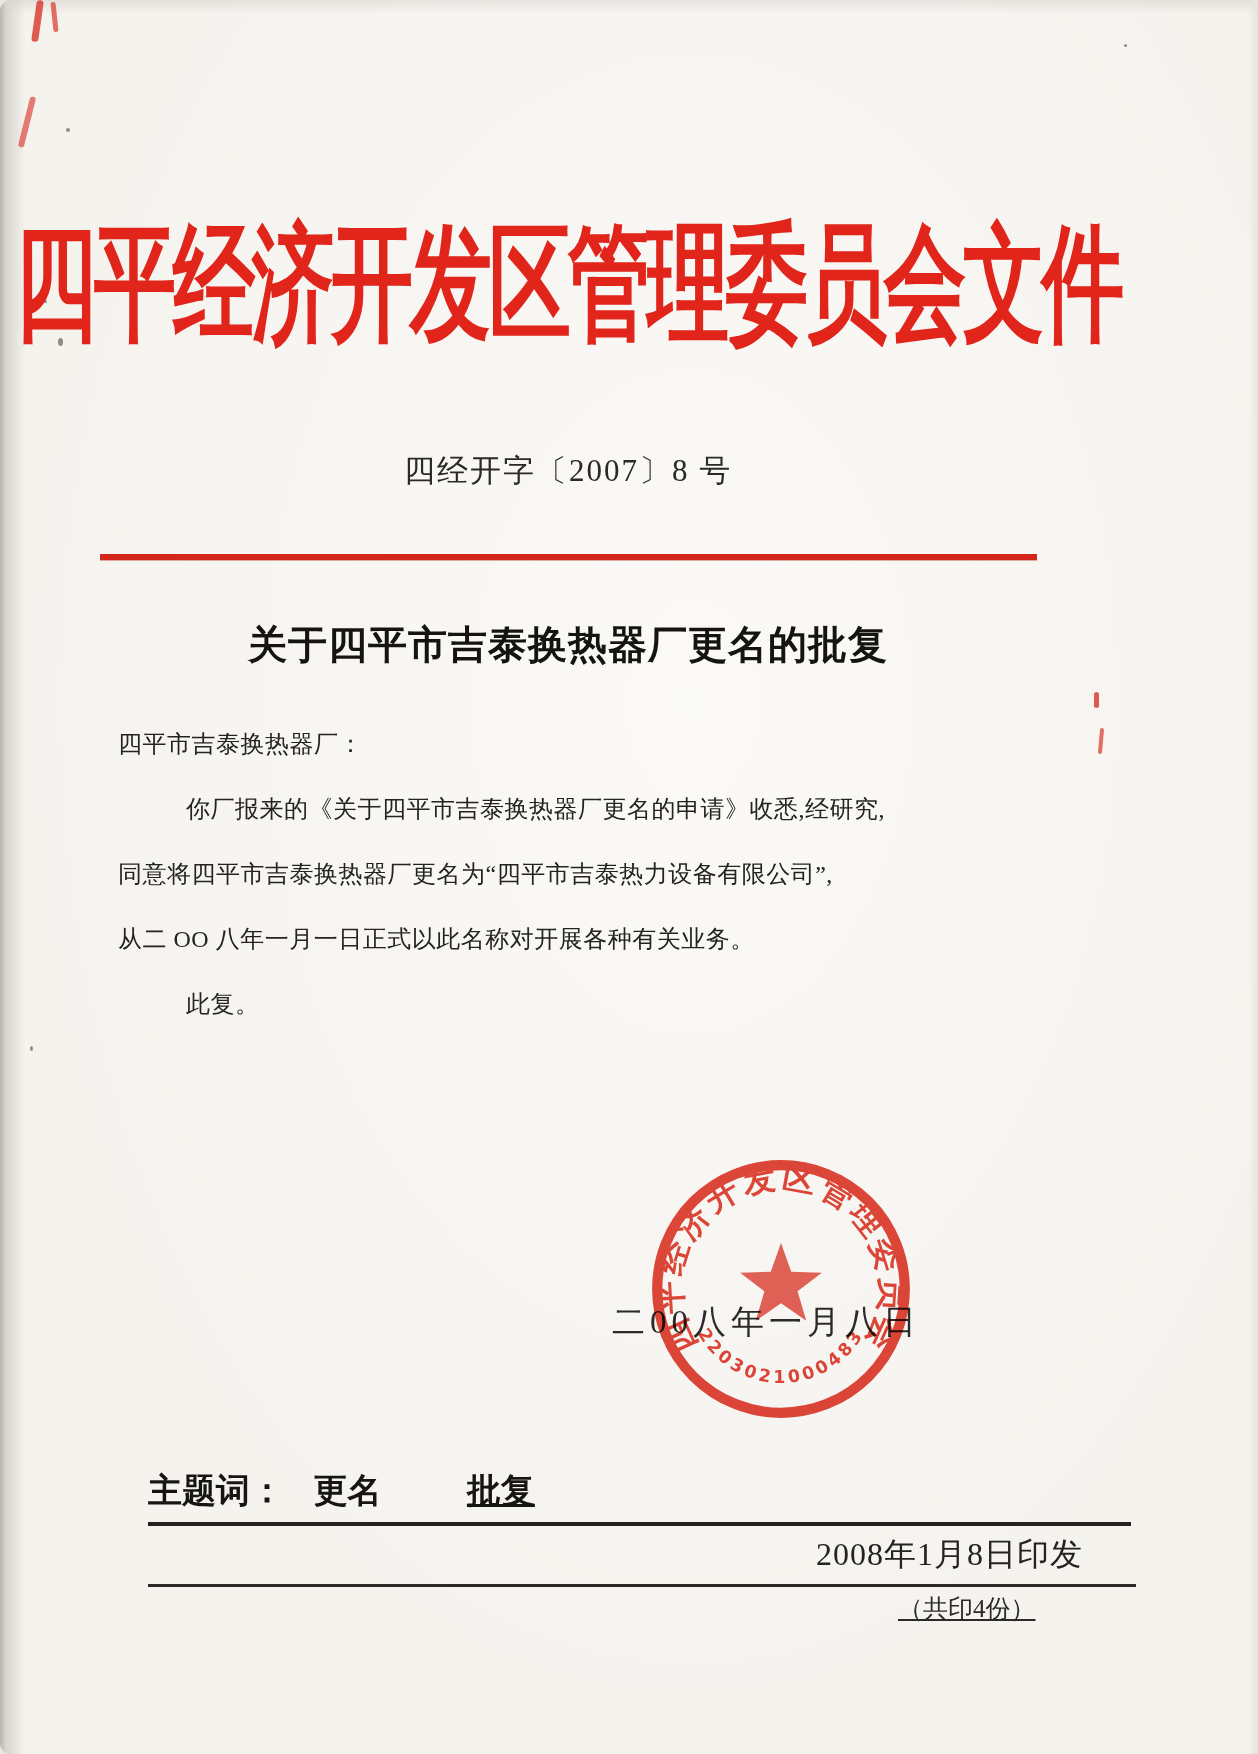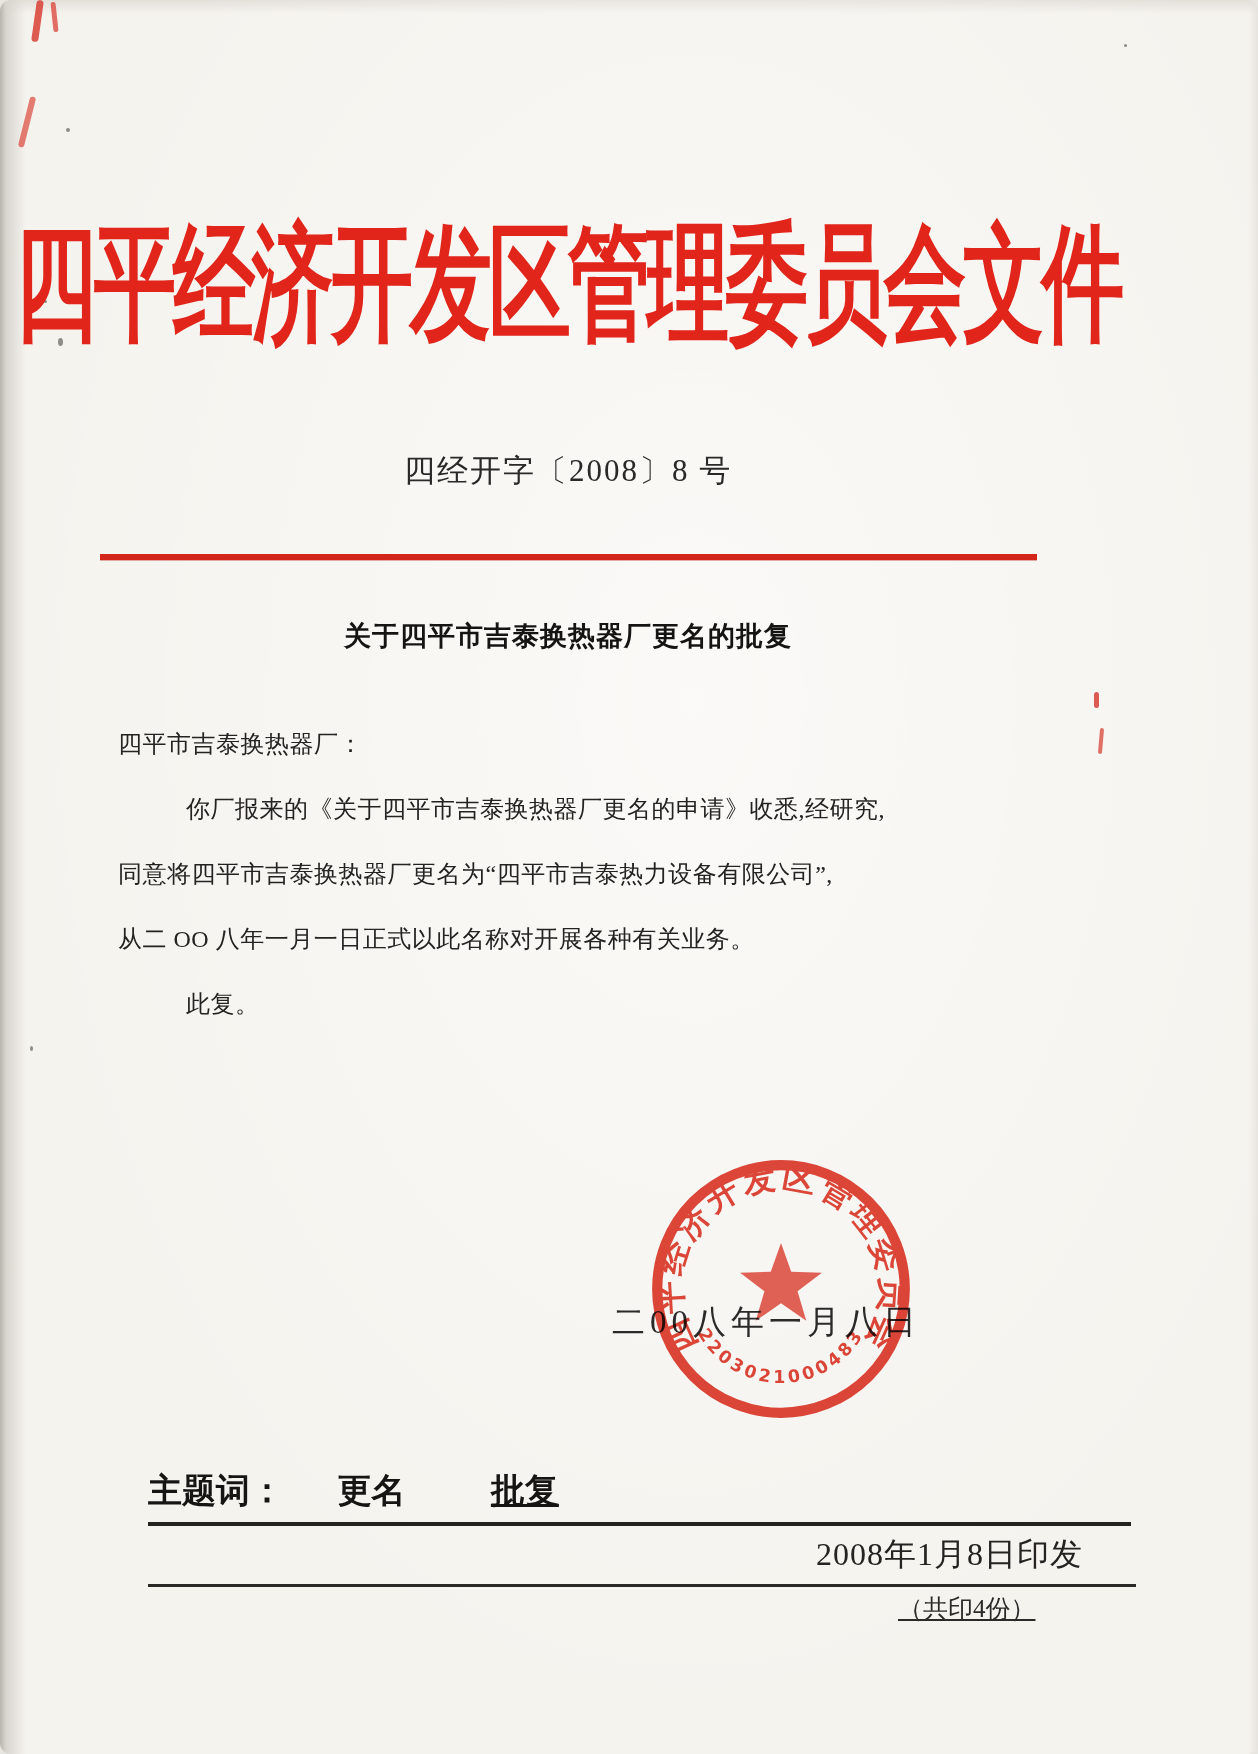--- a/index.html
+++ b/index.html
@@ -35,21 +35,21 @@
   }
   .red-rule{
     position:absolute;top:554px;left:100px;width:937px;height:6px;
     background:var(--rule_red,#d4251a);
     box-shadow:0 1px 0 rgba(180,30,20,.35);
   }
   .doc-title{
     position:absolute;top:618px;left:0;width:1136px;
     text-align:center;
     font-family:"Liberation Sans","DejaVu Sans",sans-serif;
-    font-weight:bold;font-size:27px;letter-spacing:1px;color:#151413;
+    font-weight:bold;font-size:39px;letter-spacing:1px;color:#151413;
   }
   .body-text{
     position:absolute;top:712px;left:118px;width:930px;
     font-size:24px;line-height:65px;color:#242321;
     letter-spacing:.5px;
   }
   .body-text .line{white-space:nowrap;}
   .body-text .indent{padding-left:68px;}
   .date-line{
     position:absolute;top:1300px;left:612px;
@@ -69,21 +69,21 @@
     fill:var(--seal_red,#e03a2b);
     font-family:"DejaVu Sans","Liberation Sans",sans-serif;
     font-weight:bold;font-size:17px;letter-spacing:3.5px;
   }
   .seal .star{fill:var(--seal_red,#e03a2b);opacity:.85;}
   .subject-row{
     position:absolute;top:1468px;left:148px;
     font-family:"Liberation Sans","DejaVu Sans",sans-serif;
     font-weight:bold;font-size:34px;color:#161514;white-space:nowrap;
   }
-  .subject-row .term1{margin-left:44px;}
+  .subject-row .term1{margin-left:20px;}
   .subject-row .term2{margin-left:76px;text-decoration:underline;}
   .footer-rule-1{position:absolute;top:1522px;left:148px;width:983px;height:4px;background:#23221f;}
   .footer-rule-2{position:absolute;top:1584px;left:148px;width:988px;height:3px;background:#2a2926;}
   .issuer{
     position:absolute;top:1536px;left:164px;
     font-size:31px;letter-spacing:1px;color:#242321;white-space:nowrap;
   }
   .print-date{
     position:absolute;top:1533px;left:816px;
     font-size:32px;letter-spacing:1px;color:#242321;white-space:nowrap;
@@ -117,21 +117,21 @@
   <div class="art art-red-right-1"></div>
   <div class="art art-red-right-2"></div>
   <div class="art speck s1"></div>
   <div class="art speck s2"></div>
   <div class="art speck s3"></div>
   <div class="art speck s4"></div>
   <div class="art speck s5"></div>
 
   <div class="header-title">四平经济开发区管理委员会文件</div>
 
-  <div class="doc-number">四经开字〔2008〕8 号</div>
+  <div class="doc-number">四经开字〔2007〕8 号</div>
 
   <div class="red-rule"></div>
 
   <div class="doc-title">关于四平市吉泰换热器厂更名的批复</div>
 
   <div class="body-text">
     <div class="line">四平市吉泰换热器厂：</div>
     <div class="line indent">你厂报来的《关于四平市吉泰换热器厂更名的申请》收悉,经研究,</div>
     <div class="line">同意将四平市吉泰换热器厂更名为“四平市吉泰热力设备有限公司”,</div>
     <div class="line">从二 OO 八年一月一日正式以此名称对开展各种有关业务。</div>

